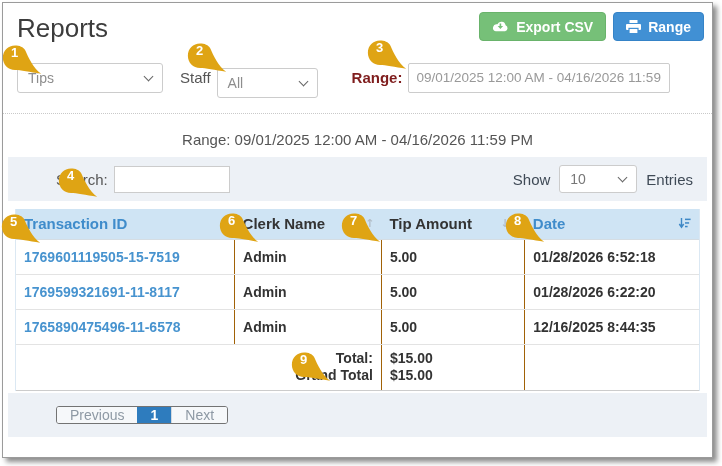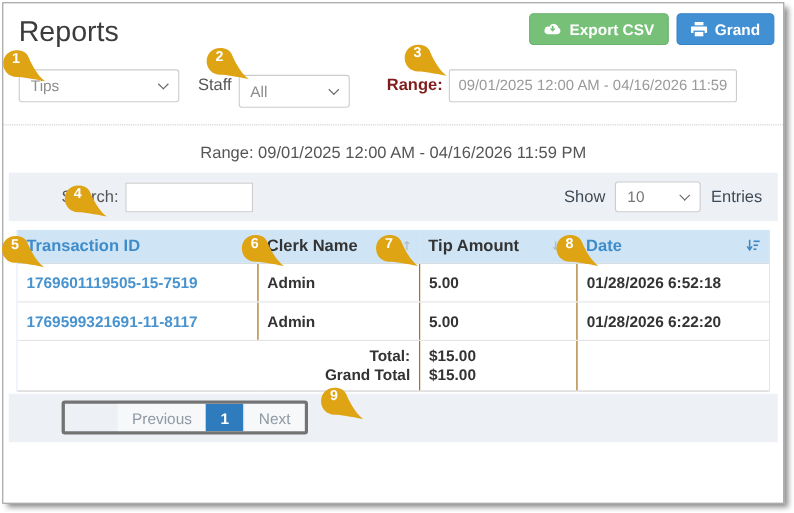--- a/index.html
+++ b/index.html
@@ -61,21 +61,21 @@
              border-bottom:1px solid #e3e3e3; background:#fff; }
   tbody td + td, tfoot td + td { border-left:1px solid #a16207; }
   td.txid { color:#4793cf; cursor:pointer; }
   tfoot td { background:#fff; font-size:14px; font-weight:700; color:#333;
              padding:5px 8px 6px 8px; line-height:17px; border-bottom:1px solid #ccc; vertical-align:top; }
   .t-right { text-align:right; }
 
   
   .footer-band { margin-top:2px; height:44px; justify-content:space-between; padding:0 10px 0 48px; }
   .showing-text { font-size:14.5px; color:#4a4a4a; }
-  .pagination { display:flex; border:3px solid #737373; border-radius:3px; overflow:hidden; height:31px;padding-left:48px; }
+  .pagination { display:flex; border:1px solid #737373; border-radius:3px; overflow:hidden; height:18px; }
   .page-btn { display:flex; align-items:center; padding:0 13px; font-size:14px; color:#8e99a4;
               background:#f6f8fa; cursor:pointer; }
   .page-btn + .page-btn { border-left:1px solid #d3d9df; }
   .page-btn.active { background:#2e7cbe; color:#fff; font-weight:700; padding:0 13px; border-left:none; }
 
   
   .marker { position:absolute; width:40px; height:31px; z-index:5; pointer-events:none; }
   .marker svg { position:absolute; left:0; top:0; }
   .marker .num { position:absolute; left:9px; top:1px; color:#fff; font-size:13px; font-weight:700; }
 </style>
@@ -98,21 +98,21 @@
           <span>Export CSV</span>
         </div>
         <div class="btn btn-print">
           <span style="display:flex;">
             <svg width="15" height="14" viewBox="0 0 15 14">
               <rect x="3.5" y="0" width="8" height="3" fill="#ffffff"></rect>
               <rect x="0" y="4" width="15" height="6" rx="1" fill="#ffffff"></rect>
               <rect x="3" y="8.4" width="9" height="5.2" fill="#ffffff" stroke="#4190d4" stroke-width="1.2"></rect>
             </svg>
           </span>
-          <span>Grand</span>
+          <span>Range</span>
         </div>
       </div>
     </div>
 
     <div class="filterbar">
       <div class="sel sel-report">
         <span>Tips</span>
         <span class="chev"></span>
       </div>
       <span class="lbl lbl-staff">Staff</span>
@@ -193,20 +193,26 @@
             <td>Admin</td>
             <td>5.00</td>
             <td>01/28/2026 6:52:18</td>
           </tr>
           <tr>
             <td class="txid">1769599321691-11-8117</td>
             <td>Admin</td>
             <td>5.00</td>
             <td>01/28/2026 6:22:20</td>
           </tr>
+          <tr>
+            <td class="txid">1765890475496-11-6578</td>
+            <td>Admin</td>
+            <td>5.00</td>
+            <td>12/16/2025 8:44:35</td>
+          </tr>
         </tbody>
         <tfoot>
           <tr>
             <td colspan="2" class="t-right">
               <div>Total:</div>
               <div>Grand Total</div>
             </td>
             <td>
               <div>$15.00</div>
               <div>$15.00</div>

